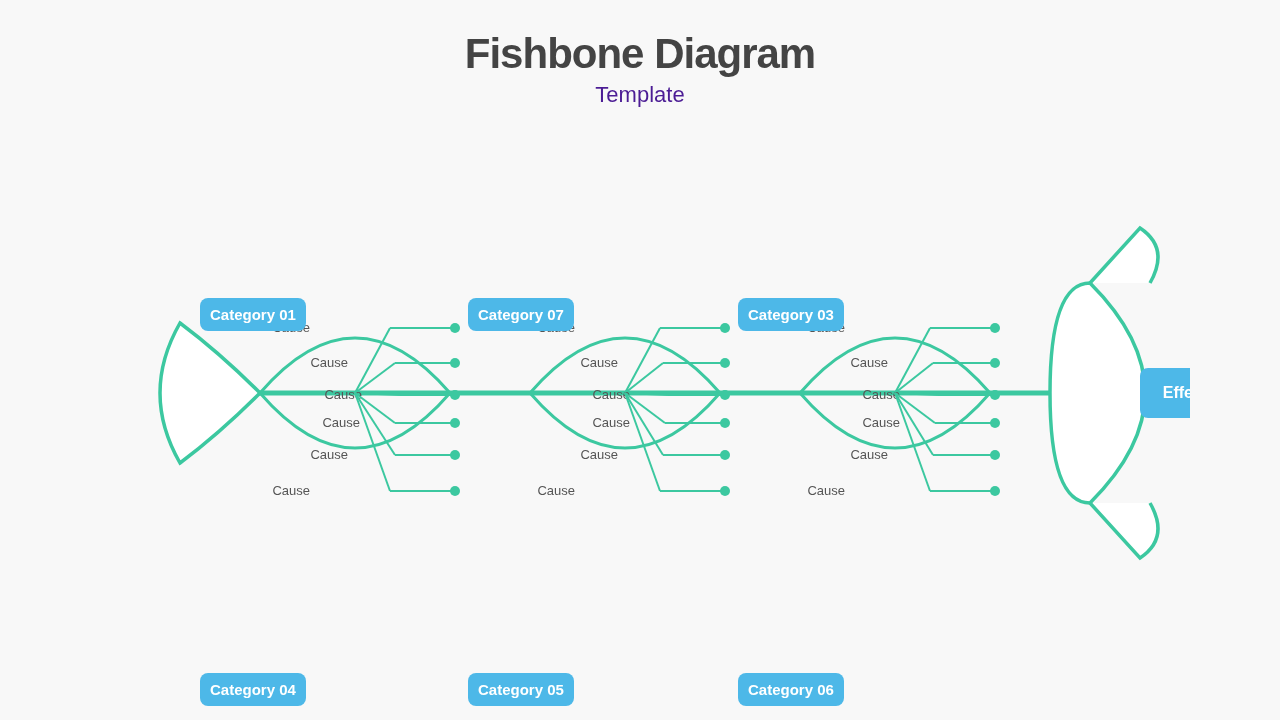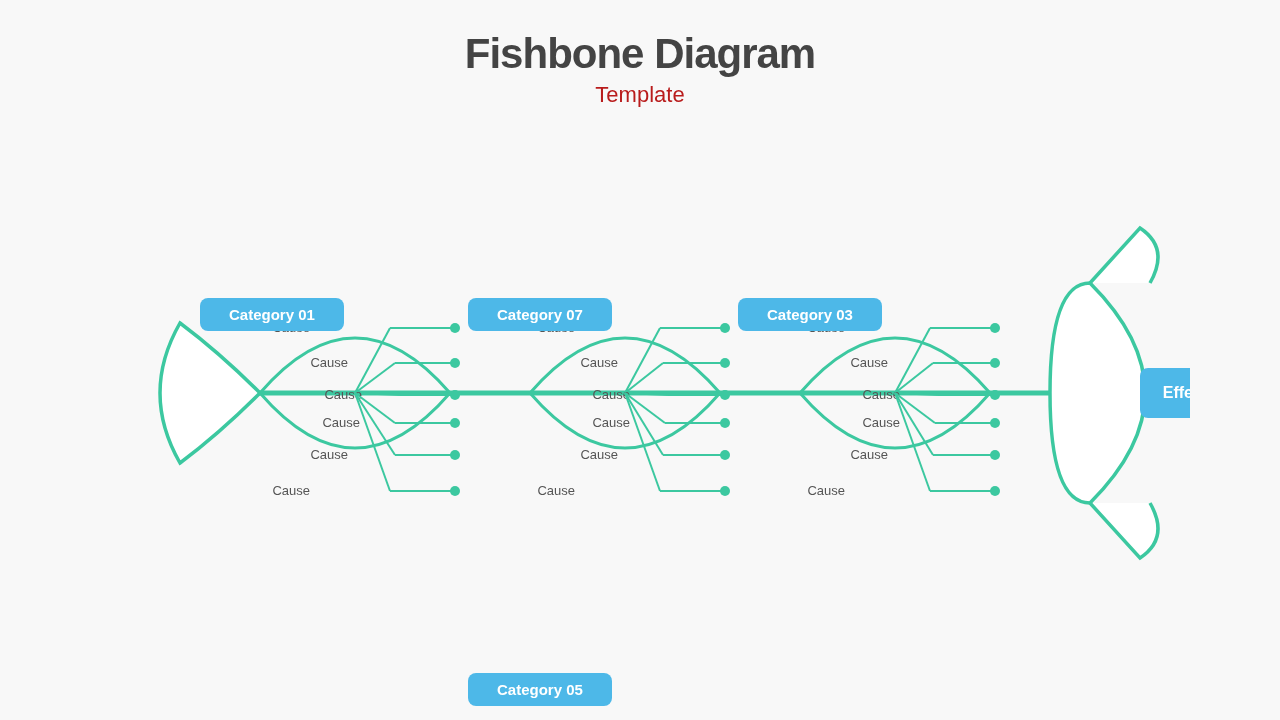--- a/index.html
+++ b/index.html
@@ -21,21 +21,21 @@
 
     .main-title {
       font-size: 42px;
       font-weight: 700;
       color: #444;
       letter-spacing: -1px;
     }
 
     .subtitle {
       font-size: 22px;
-      color: #b91c1c;
+      color: #4c1d95;
       font-weight: 400;
       margin-top: 4px;
     }
 
     .diagram-container {
       position: relative;
       width: 1100px;
       height: 530px;
       margin-top: 20px;
     }
@@ -46,21 +46,21 @@
       width: 100%;
       height: 100%;
     }
 
     .category-badge {
       position: absolute;
       background: #4db8e8;
       color: white;
       font-size: 15px;
       font-weight: 700;
-      padding: 8px 29px;
+      padding: 8px 10px;
       border-radius: 8px;
       white-space: nowrap;
       z-index: 10;
     }
 
     
     .cat01 { top: 170px; left: 110px; }
     .cat02 { top: 170px; left: 378px; }
     .cat03 { top: 170px; left: 648px; }
 
@@ -193,15 +193,17 @@
 
     <line x1="360" y1="265" x2="440" y2="265" stroke="#3cc8a0" stroke-width="4"></line>
     <line x1="630" y1="265" x2="710" y2="265" stroke="#3cc8a0" stroke-width="4"></line>
     <line x1="900" y1="265" x2="960" y2="265" stroke="#3cc8a0" stroke-width="4"></line>
   </svg>
 
   <div class="category-badge cat01">Category 01</div>
   <div class="category-badge cat02">Category 07</div>
   <div class="category-badge cat03">Category 03</div>
 
+  <div class="category-badge cat04">Category 04</div>
   <div class="category-badge cat05">Category 05</div>
+  <div class="category-badge cat06">Category 06</div>
 
 </div>
 
 </body></html>

